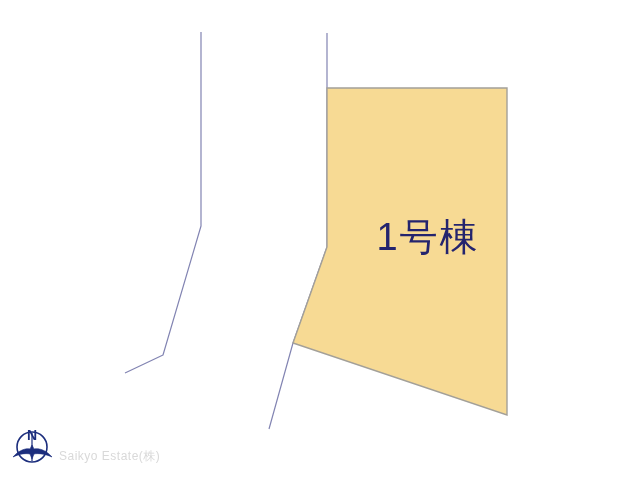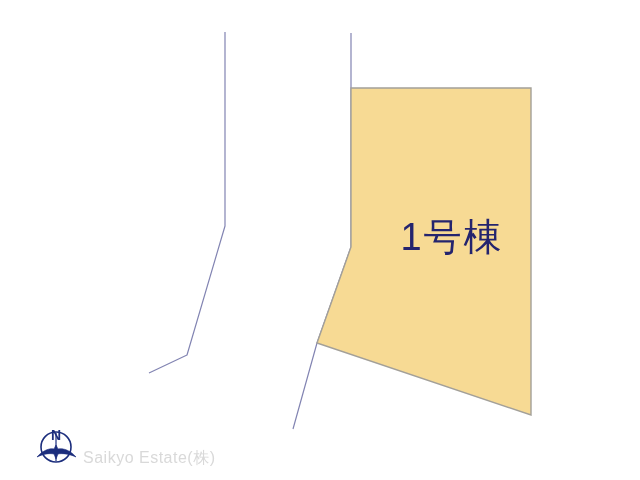--- a/index.html
+++ b/index.html
@@ -7,21 +7,20 @@
     padding: 0;
     background: #ffffff;
     font-family: "Liberation Sans", "DejaVu Sans", sans-serif;
   }
   .canvas {
     position: relative;
     width: 532px;
     height: 480px;
     background: var(--background, #ffffff);
     overflow: hidden;
-    margin-left: 24px;
   }
   .plan-svg {
     position: absolute;
     left: 0;
     top: 0;
     width: 640px;
     height: 480px;
   }
   .road {
     fill: none;
@@ -64,21 +63,21 @@
     font-size: 14px;
     font-weight: bold;
     text-anchor: middle;
     font-family: "Liberation Sans", "DejaVu Sans", sans-serif;
   }
   .watermark {
     position: absolute;
     left: 59px;
     top: 448px;
     color: var(--watermark, #D9D9D9);
-    font-size: 16px;
+    font-size: 12px;
     letter-spacing: 0.5px;
     white-space: nowrap;
     user-select: none;
   }
 </style>
 </head>
 <body>
 
 <div class="canvas">
 

